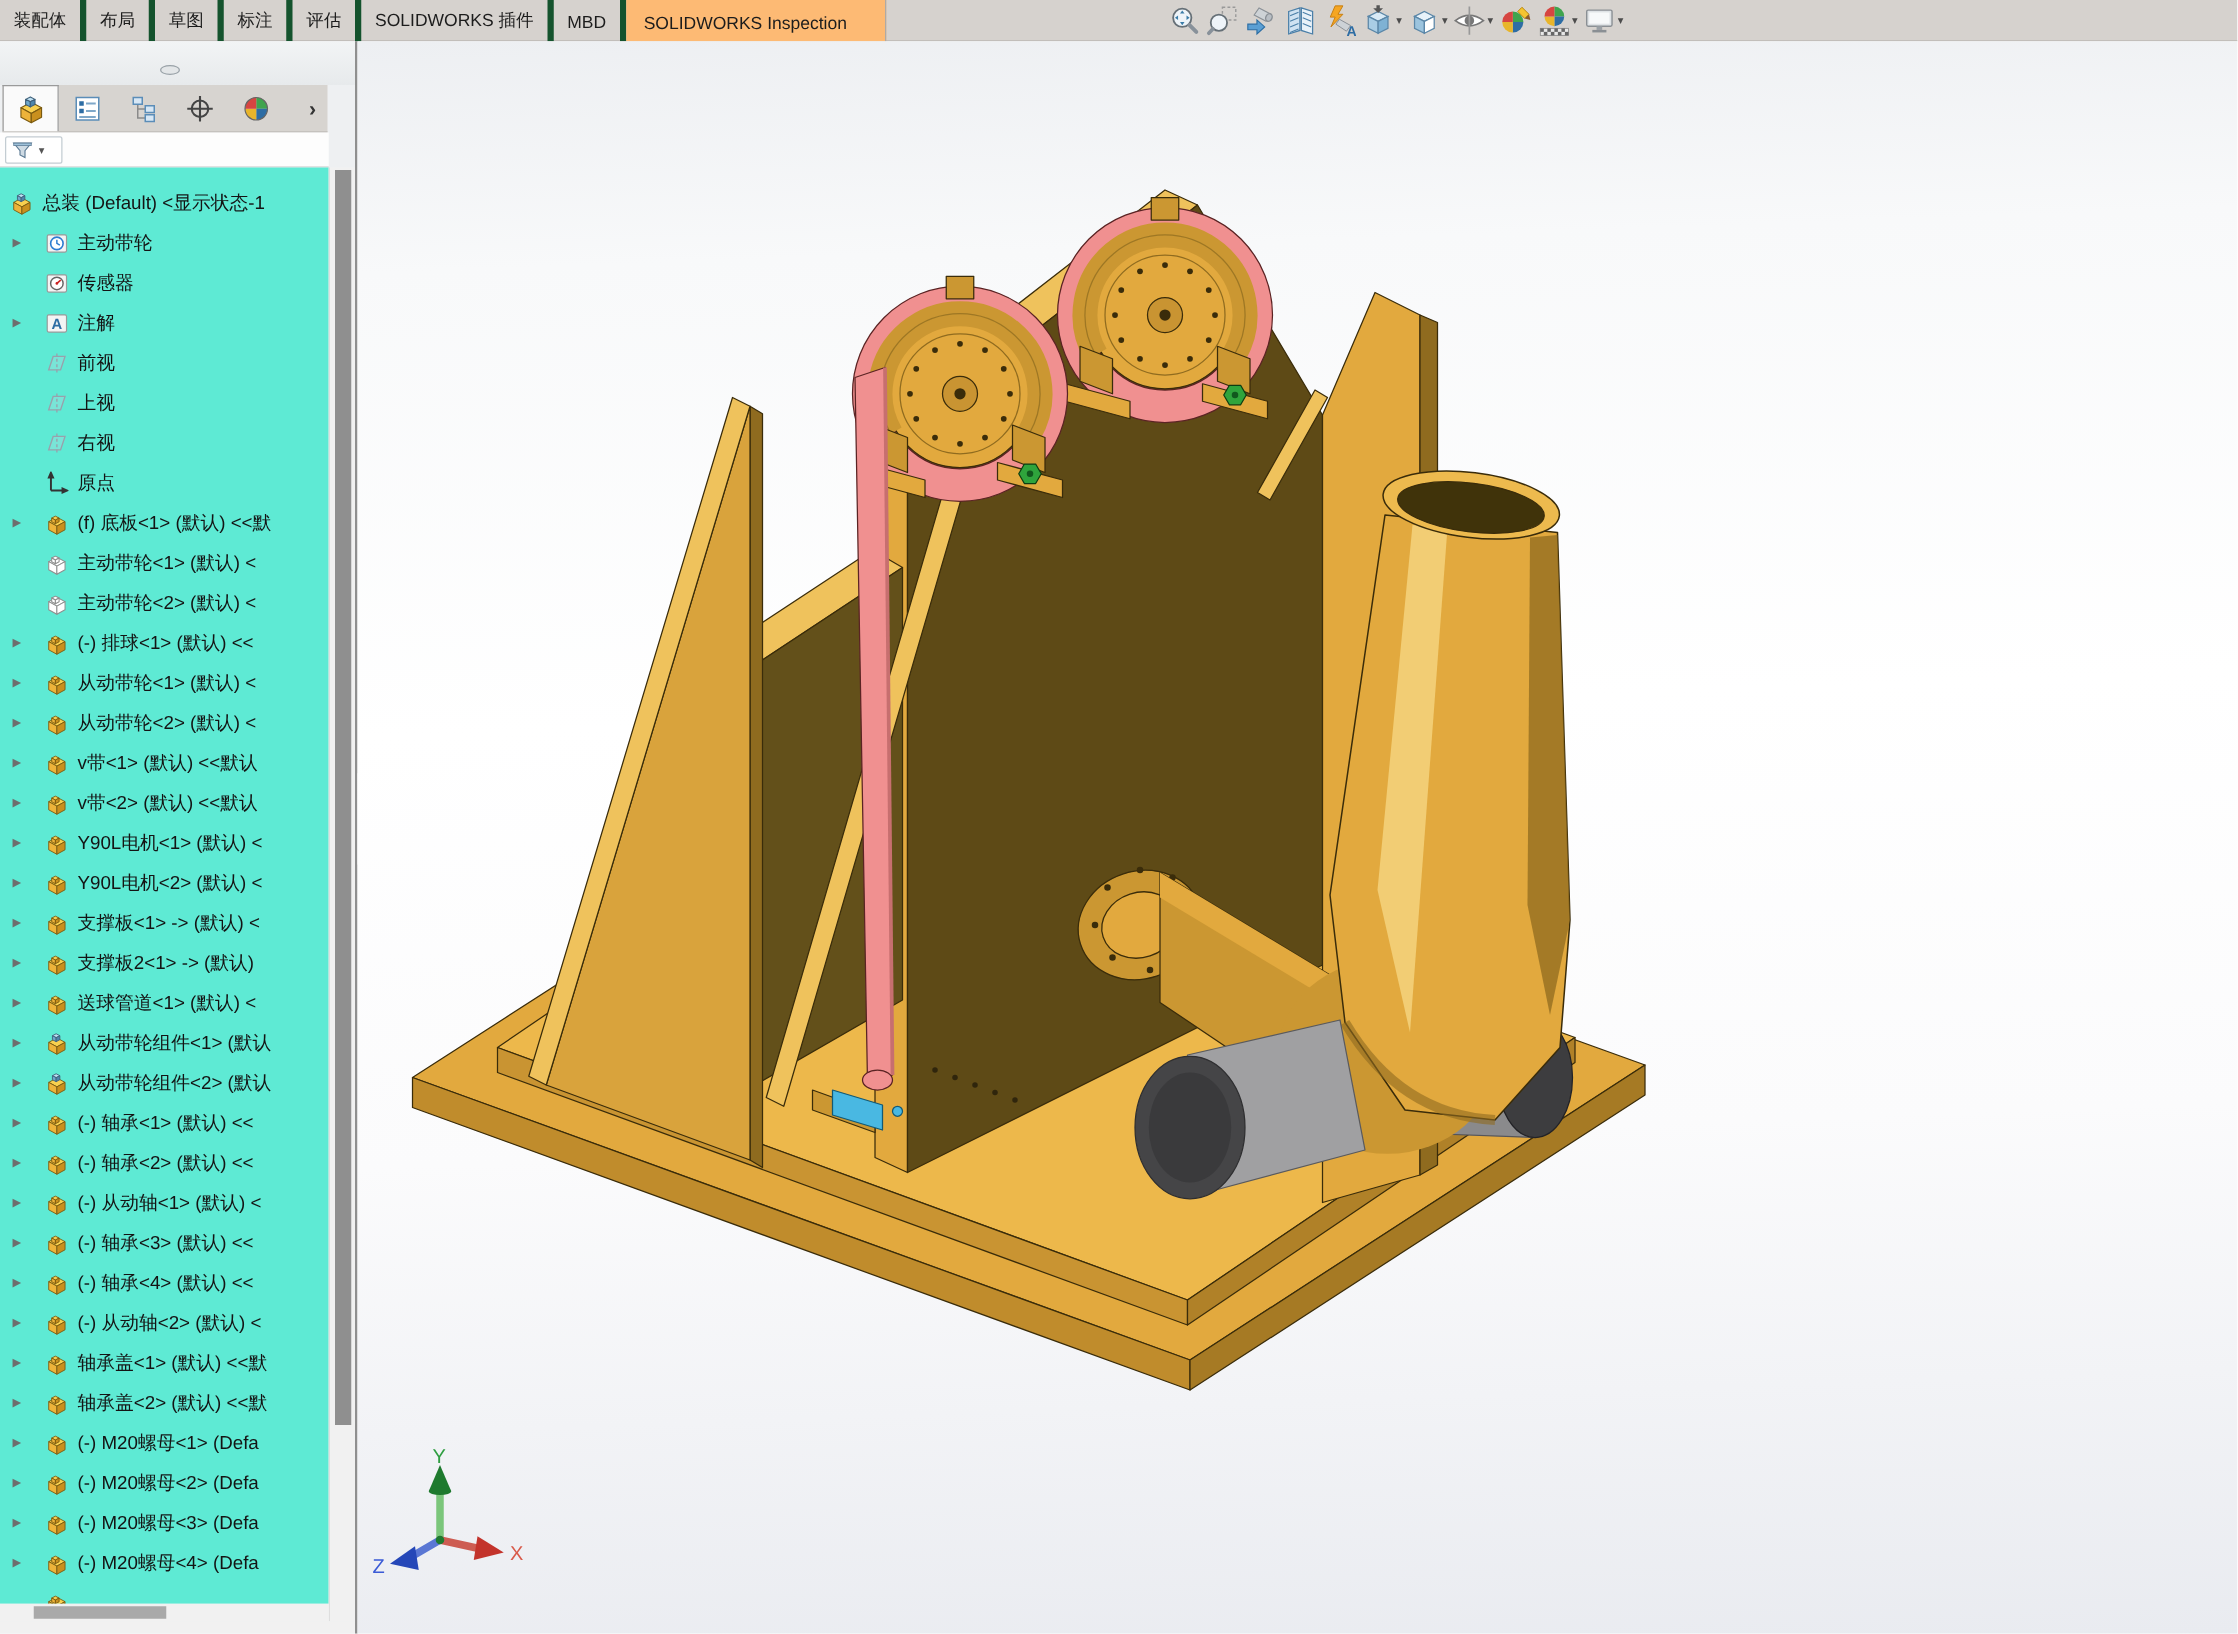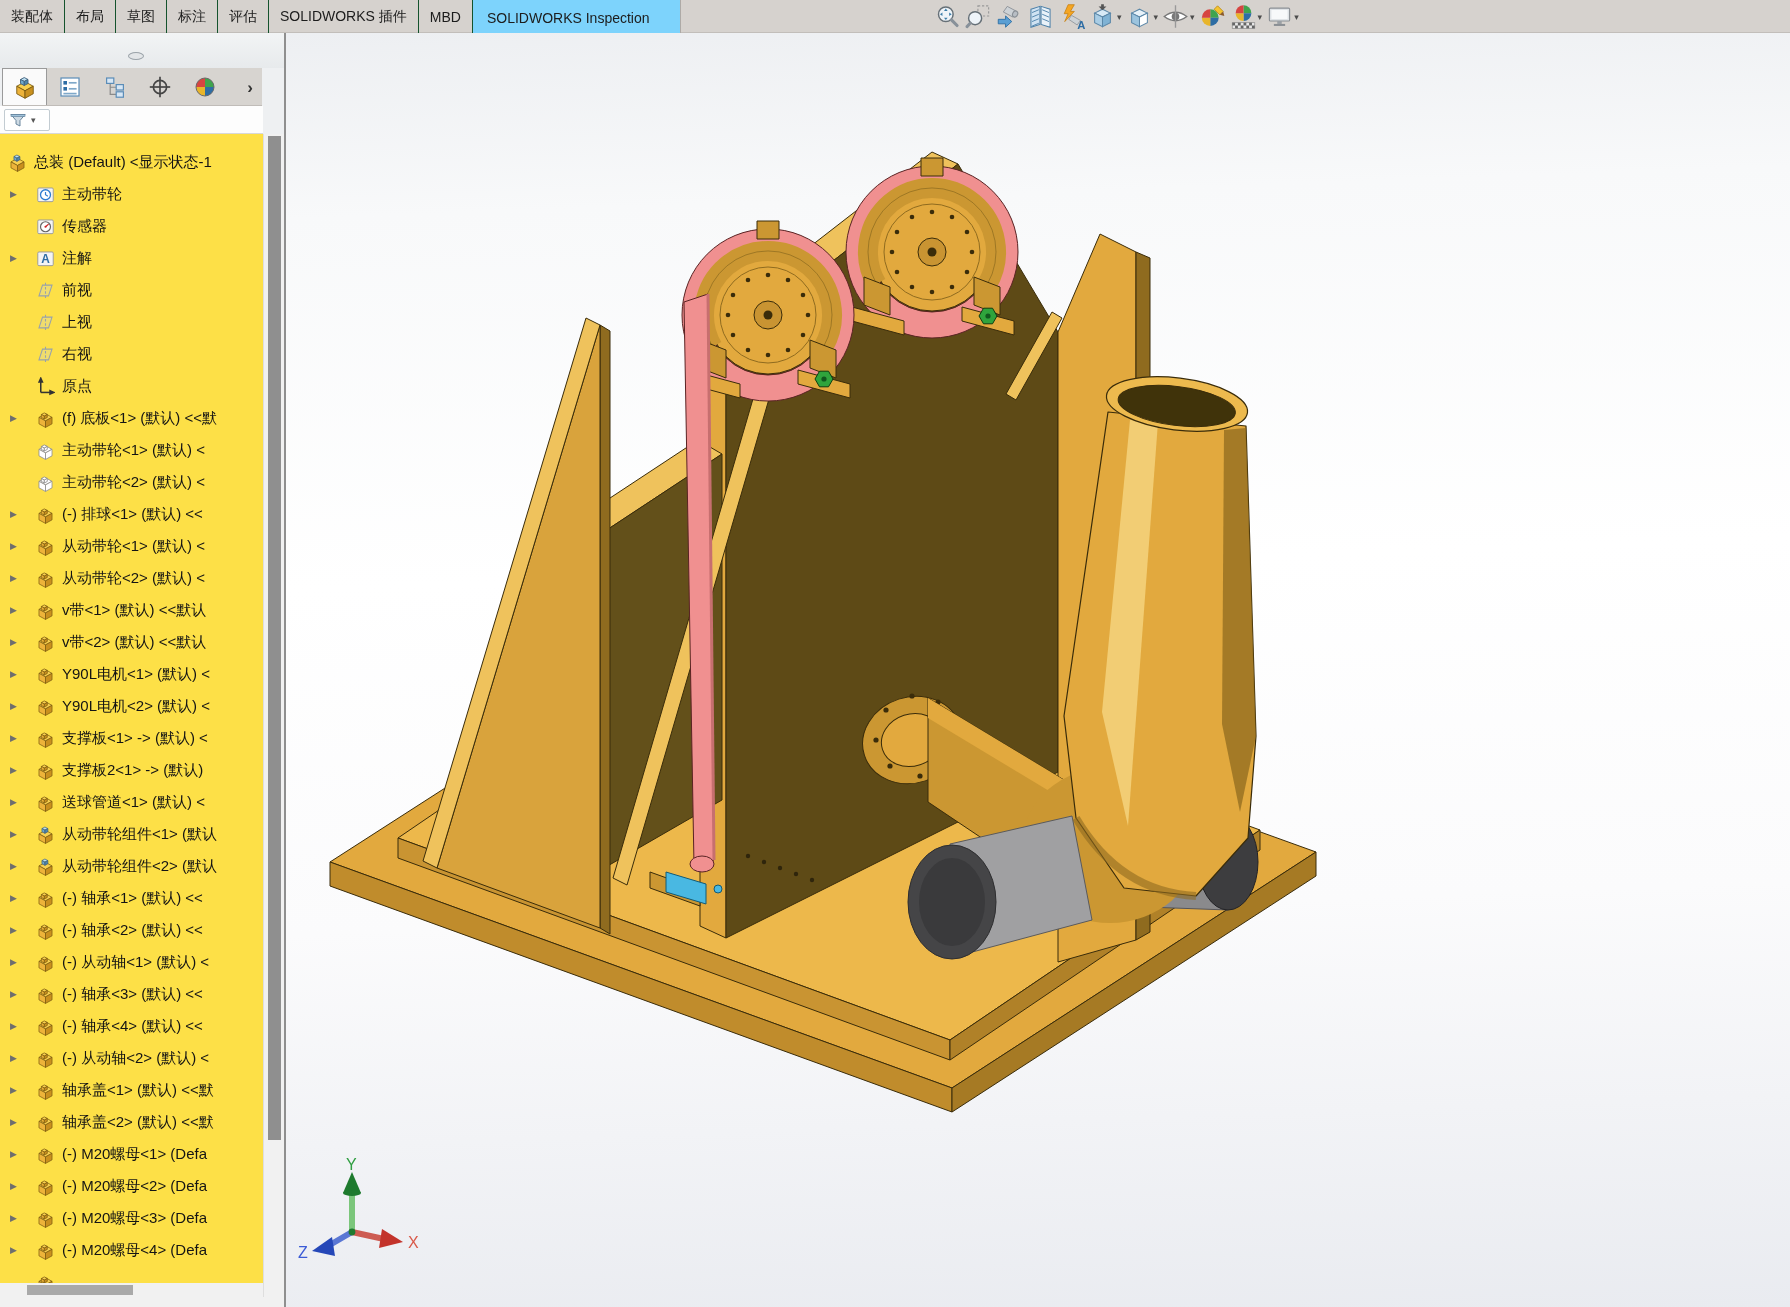--- a/index.html
+++ b/index.html
@@ -4,41 +4,41 @@
 <style>
   html,body{margin:0;padding:0;}
   body{width:1790px;height:1307px;position:relative;overflow:hidden;
        font-family:"Liberation Sans","DejaVu Sans",sans-serif;background:#fff;}
   .abs{position:absolute;}
 
   
   #topbar{left:0;top:0;width:1790px;height:33px;background:#d6d2ce;border-bottom:1px solid #c2beba;box-sizing:border-box;}
   #tabs{display:flex;height:33px;}
   .ctab{height:33px;display:inline-flex;align-items:center;padding:4px 11px;font-size:14px;color:#1c1c1c;
-        border-right:1px solid #14532d;white-space:nowrap;cursor:default;box-sizing:border-box;}
-  .ctab.active{background:#7dd3fc;border-right:1px solid #aeaaa6;padding:2px 30px 0 14px;}
+        border-right:5px solid #14532d;white-space:nowrap;cursor:default;box-sizing:border-box;}
+  .ctab.active{background:#fdba74;border-right:1px solid #aeaaa6;padding:2px 30px 0 14px;}
   #hud{position:absolute;left:932px;top:0;height:33px;display:flex;align-items:center;}
   .hslot{display:flex;align-items:center;margin:0 2px;}
   .hicon{width:27px;height:27px;display:block;}
   .hcaret{font-size:9px;color:#4c4c4c;margin-left:1px;}
 
   
   #leftpanel{left:0;top:33px;width:284px;height:1274px;background:#eef0f2;overflow:hidden;}
   #ptopstrip{left:0;top:0;width:284px;height:35px;background:linear-gradient(#f2f4f5,#e7eaec);}
   #split-handle{left:128px;top:19px;width:16px;height:8px;border:1px solid #9aa2a8;border-radius:50%;background:#e3e6e8;box-sizing:border-box;}
   #ptabs{left:2px;top:35px;width:260px;height:38px;background:#d7d4d0;border-bottom:1px solid #c0bcb8;display:flex;align-items:flex-end;box-sizing:border-box;}
   .ptab{width:45px;height:37px;display:flex;align-items:center;justify-content:center;box-sizing:border-box;}
   .ptab.selected{background:#fafafa;border:1px solid #9a9a9a;border-bottom:none;}
   .pticon{width:24px;height:24px;}
   #ptab-more{position:absolute;left:240px;top:40px;width:20px;height:30px;font-size:17px;color:#333;display:flex;align-items:center;justify-content:center;font-weight:bold;}
   #filterrow{left:0;top:73px;width:263px;height:28px;background:#fdfdfd;border-bottom:1px solid #d8d8d8;box-sizing:border-box;}
   #filterbox{position:absolute;left:4px;top:3px;width:46px;height:22px;border:1px solid #c3ccd2;border-radius:2px;display:flex;align-items:center;padding-left:4px;box-sizing:border-box;background:#fff;}
   #filtercaret{font-size:9px;color:#555;margin-left:4px;}
 
-  #tree{left:0;top:101px;width:263px;height:1149px;overflow:hidden;background:#fde047;padding-top:12px;box-sizing:border-box;}
+  #tree{left:0;top:101px;width:263px;height:1149px;overflow:hidden;background:#5eead4;padding-top:12px;box-sizing:border-box;}
   .trow{height:32px;display:flex;align-items:center;font-size:15px;color:#141414;white-space:nowrap;overflow:hidden;}
   .arrow{width:11px;margin-left:10px;font-size:9px;color:#6e6e6e;flex:none;}
   .ticon{width:19px;height:19px;margin-left:15px;flex:none;}
   .trow.top .ticon{margin-left:8px;}
   .tlabel{margin-left:7px;}
 
   #vscroll{left:263px;top:101px;width:21px;height:1163px;background:#f1f1f1;border-left:1px solid #dedede;box-sizing:border-box;}
   #vthumb{position:absolute;left:4px;top:2px;width:13px;height:1004px;background:#8f8f8f;}
   #hscroll{left:0;top:1250px;width:263px;height:14px;background:#f1f1f1;}
   #hthumb{position:absolute;left:27px;top:2px;width:106px;height:10px;background:#a9a9a9;}

